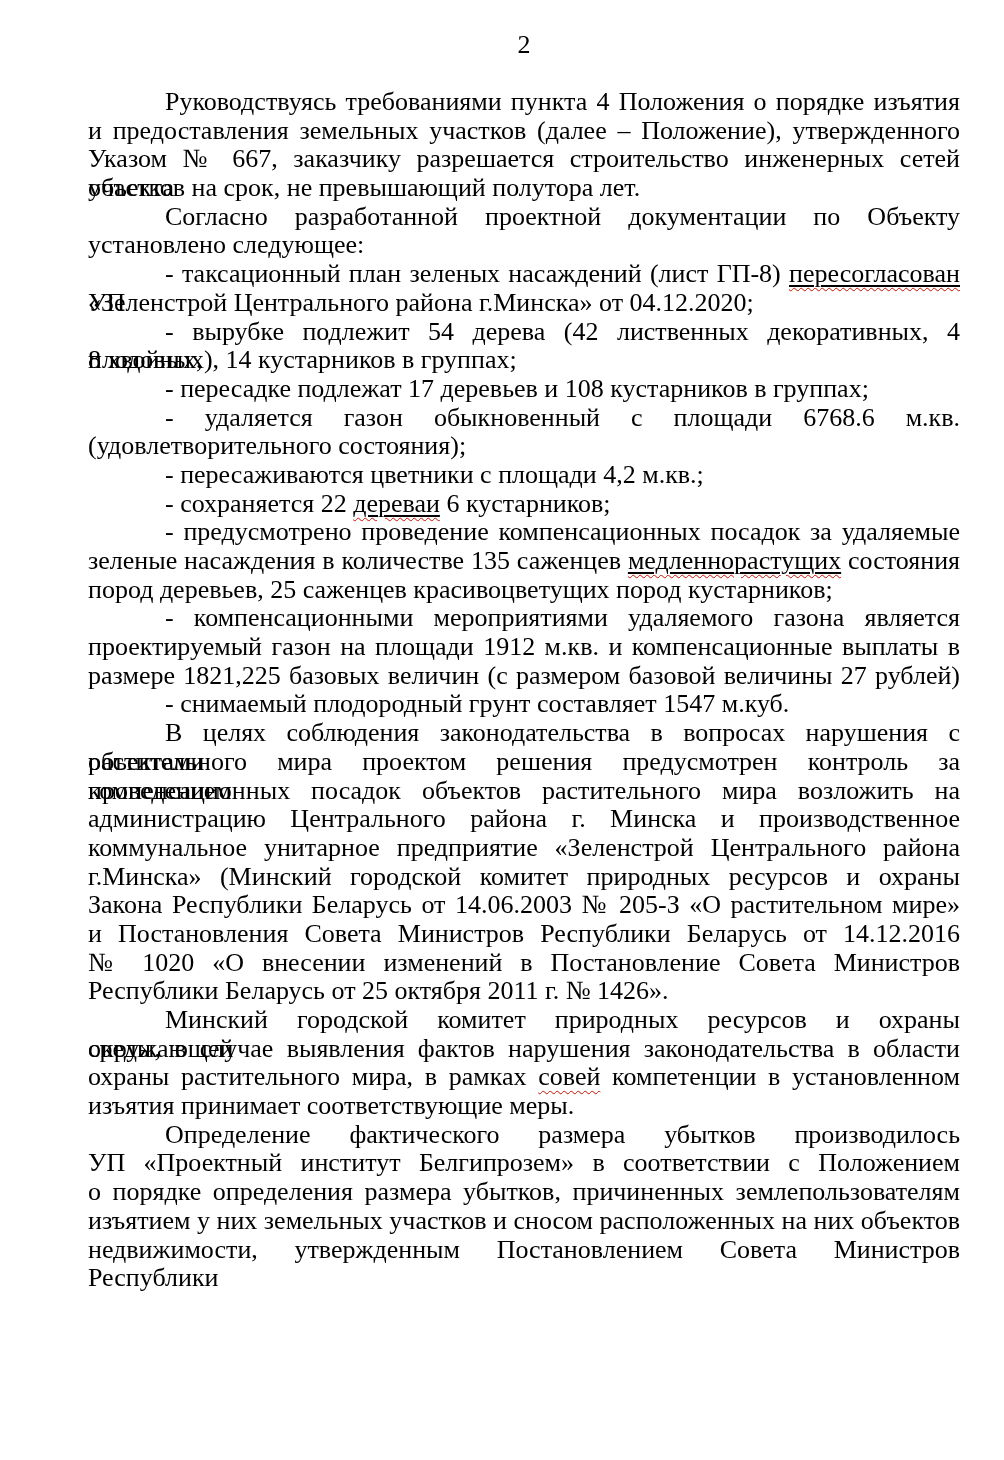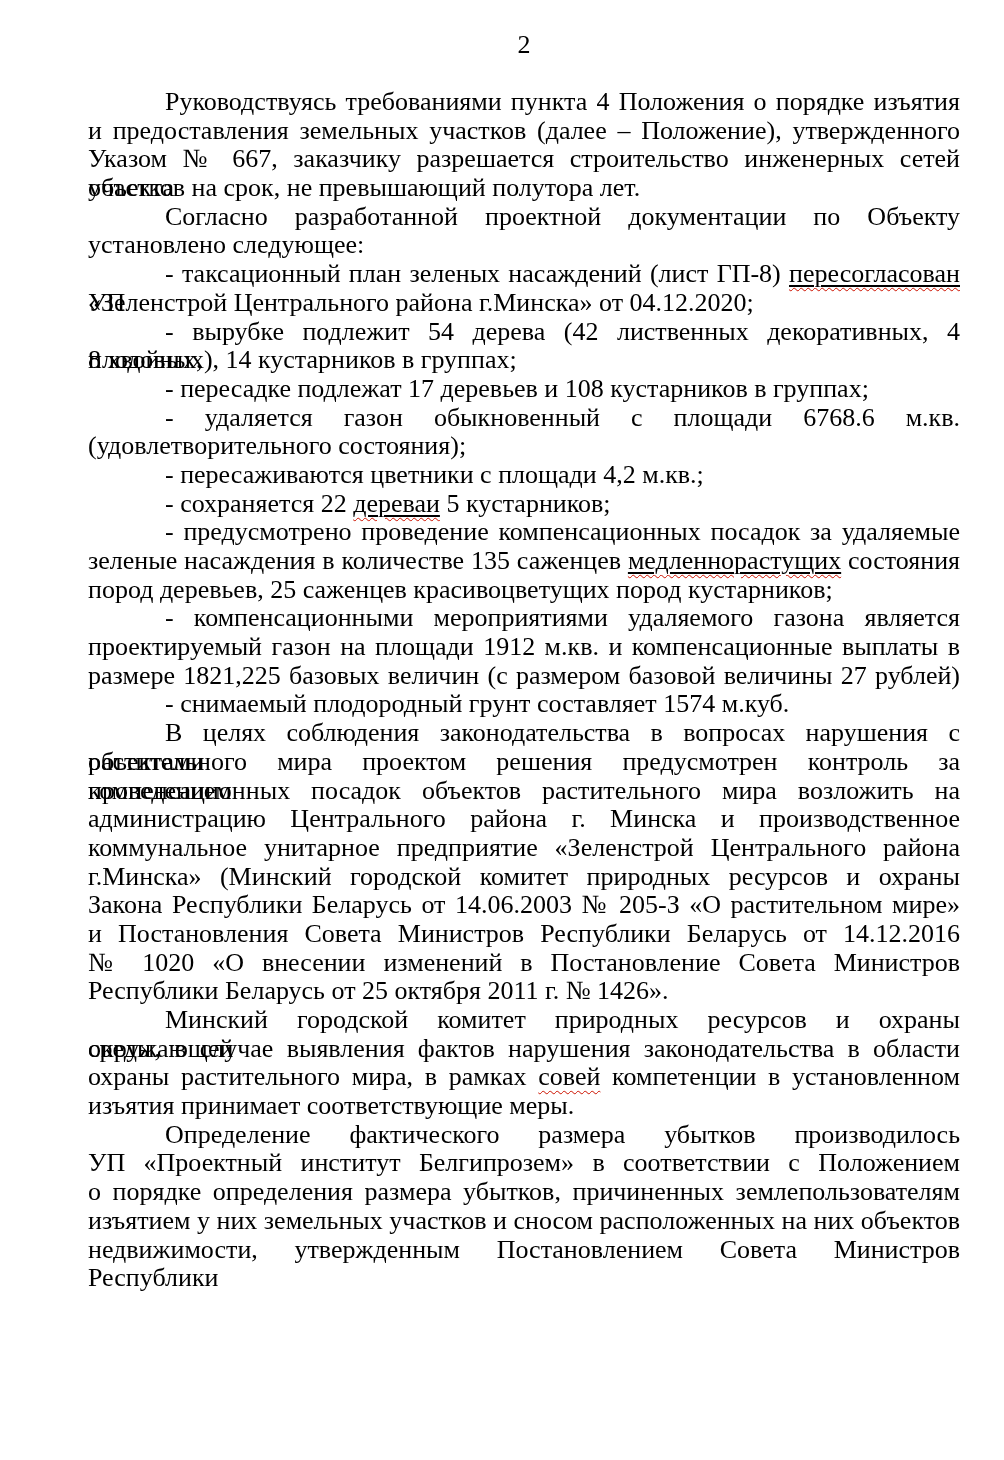--- a/index.html
+++ b/index.html
@@ -56,28 +56,28 @@
       <div class="line just indent"><span>Согласно разработанной проектной документации по Объекту</span></div>
       <div class="line"><span>установлено следующее:</span></div>
       <div class="line just indent"><span>- таксационный план зеленых насаждений (лист ГП-8) </span><span class="u"><span class="sq">пересогласован</span></span><span> УП</span></div>
       <div class="line"><span>«Зеленстрой Центрального района г.Минска» от 04.12.2020;</span></div>
       <div class="line just indent"><span>- вырубке подлежит 54 дерева (42 лиственных декоративных, 4 плодовых,</span></div>
       <div class="line"><span>8 хвойных), 14 кустарников в группах;</span></div>
       <div class="line indent"><span>- пересадке подлежат 17 деревьев и 108 кустарников в группах;</span></div>
       <div class="line just indent"><span>- удаляется газон обыкновенный с площади 6768.6&nbsp;м.кв.</span></div>
       <div class="line"><span>(удовлетворительного состояния);</span></div>
       <div class="line indent"><span>- пересаживаются цветники с площади 4,2 м.кв.;</span></div>
-      <div class="line indent"><span>- сохраняется 22 </span><span class="u"><span class="sq">дереваи</span></span><span> 5 кустарников;</span></div>
+      <div class="line indent"><span>- сохраняется 22 </span><span class="u"><span class="sq">дереваи</span></span><span> 6 кустарников;</span></div>
       <div class="line just indent"><span>- предусмотрено проведение компенсационных посадок за удаляемые</span></div>
       <div class="line just"><span>зеленые насаждения в количестве 135 саженцев </span><span class="u"><span class="sq">медленнорастущих</span></span><span> состояния</span></div>
       <div class="line"><span>пород деревьев, 25 саженцев красивоцветущих пород кустарников;</span></div>
       <div class="line just indent"><span>- компенсационными мероприятиями удаляемого газона является</span></div>
       <div class="line just"><span>проектируемый газон на площади 1912&nbsp;м.кв. и компенсационные выплаты в</span></div>
       <div class="line just"><span>размере 1821,225 базовых величин (с размером базовой величины 27 рублей)</span></div>
-      <div class="line indent"><span>- снимаемый плодородный грунт составляет 1574 м.куб.</span></div>
+      <div class="line indent"><span>- снимаемый плодородный грунт составляет 1547 м.куб.</span></div>
       <div class="line just indent"><span>В целях соблюдения законодательства в вопросах нарушения с объектами</span></div>
       <div class="line just"><span>растительного мира проектом решения предусмотрен контроль за проведением</span></div>
       <div class="line just"><span>компенсационных посадок объектов растительного мира возложить на</span></div>
       <div class="line just"><span>администрацию Центрального района г.&nbsp;Минска и производственное</span></div>
       <div class="line just"><span>коммунальное унитарное предприятие «Зеленстрой Центрального района</span></div>
       <div class="line just"><span>г.Минска» (Минский городской комитет природных ресурсов и охраны</span></div>
       <div class="line just"><span>Закона Республики Беларусь от 14.06.2003 №&nbsp;205-З «О растительном мире»</span></div>
       <div class="line just"><span>и Постановления Совета Министров Республики Беларусь от 14.12.2016</span></div>
       <div class="line just"><span>№&nbsp;1020 «О внесении изменений в&nbsp;Постановление Совета Министров</span></div>
       <div class="line"><span>Республики Беларусь от 25 октября 2011 г. №&nbsp;1426».</span></div>

